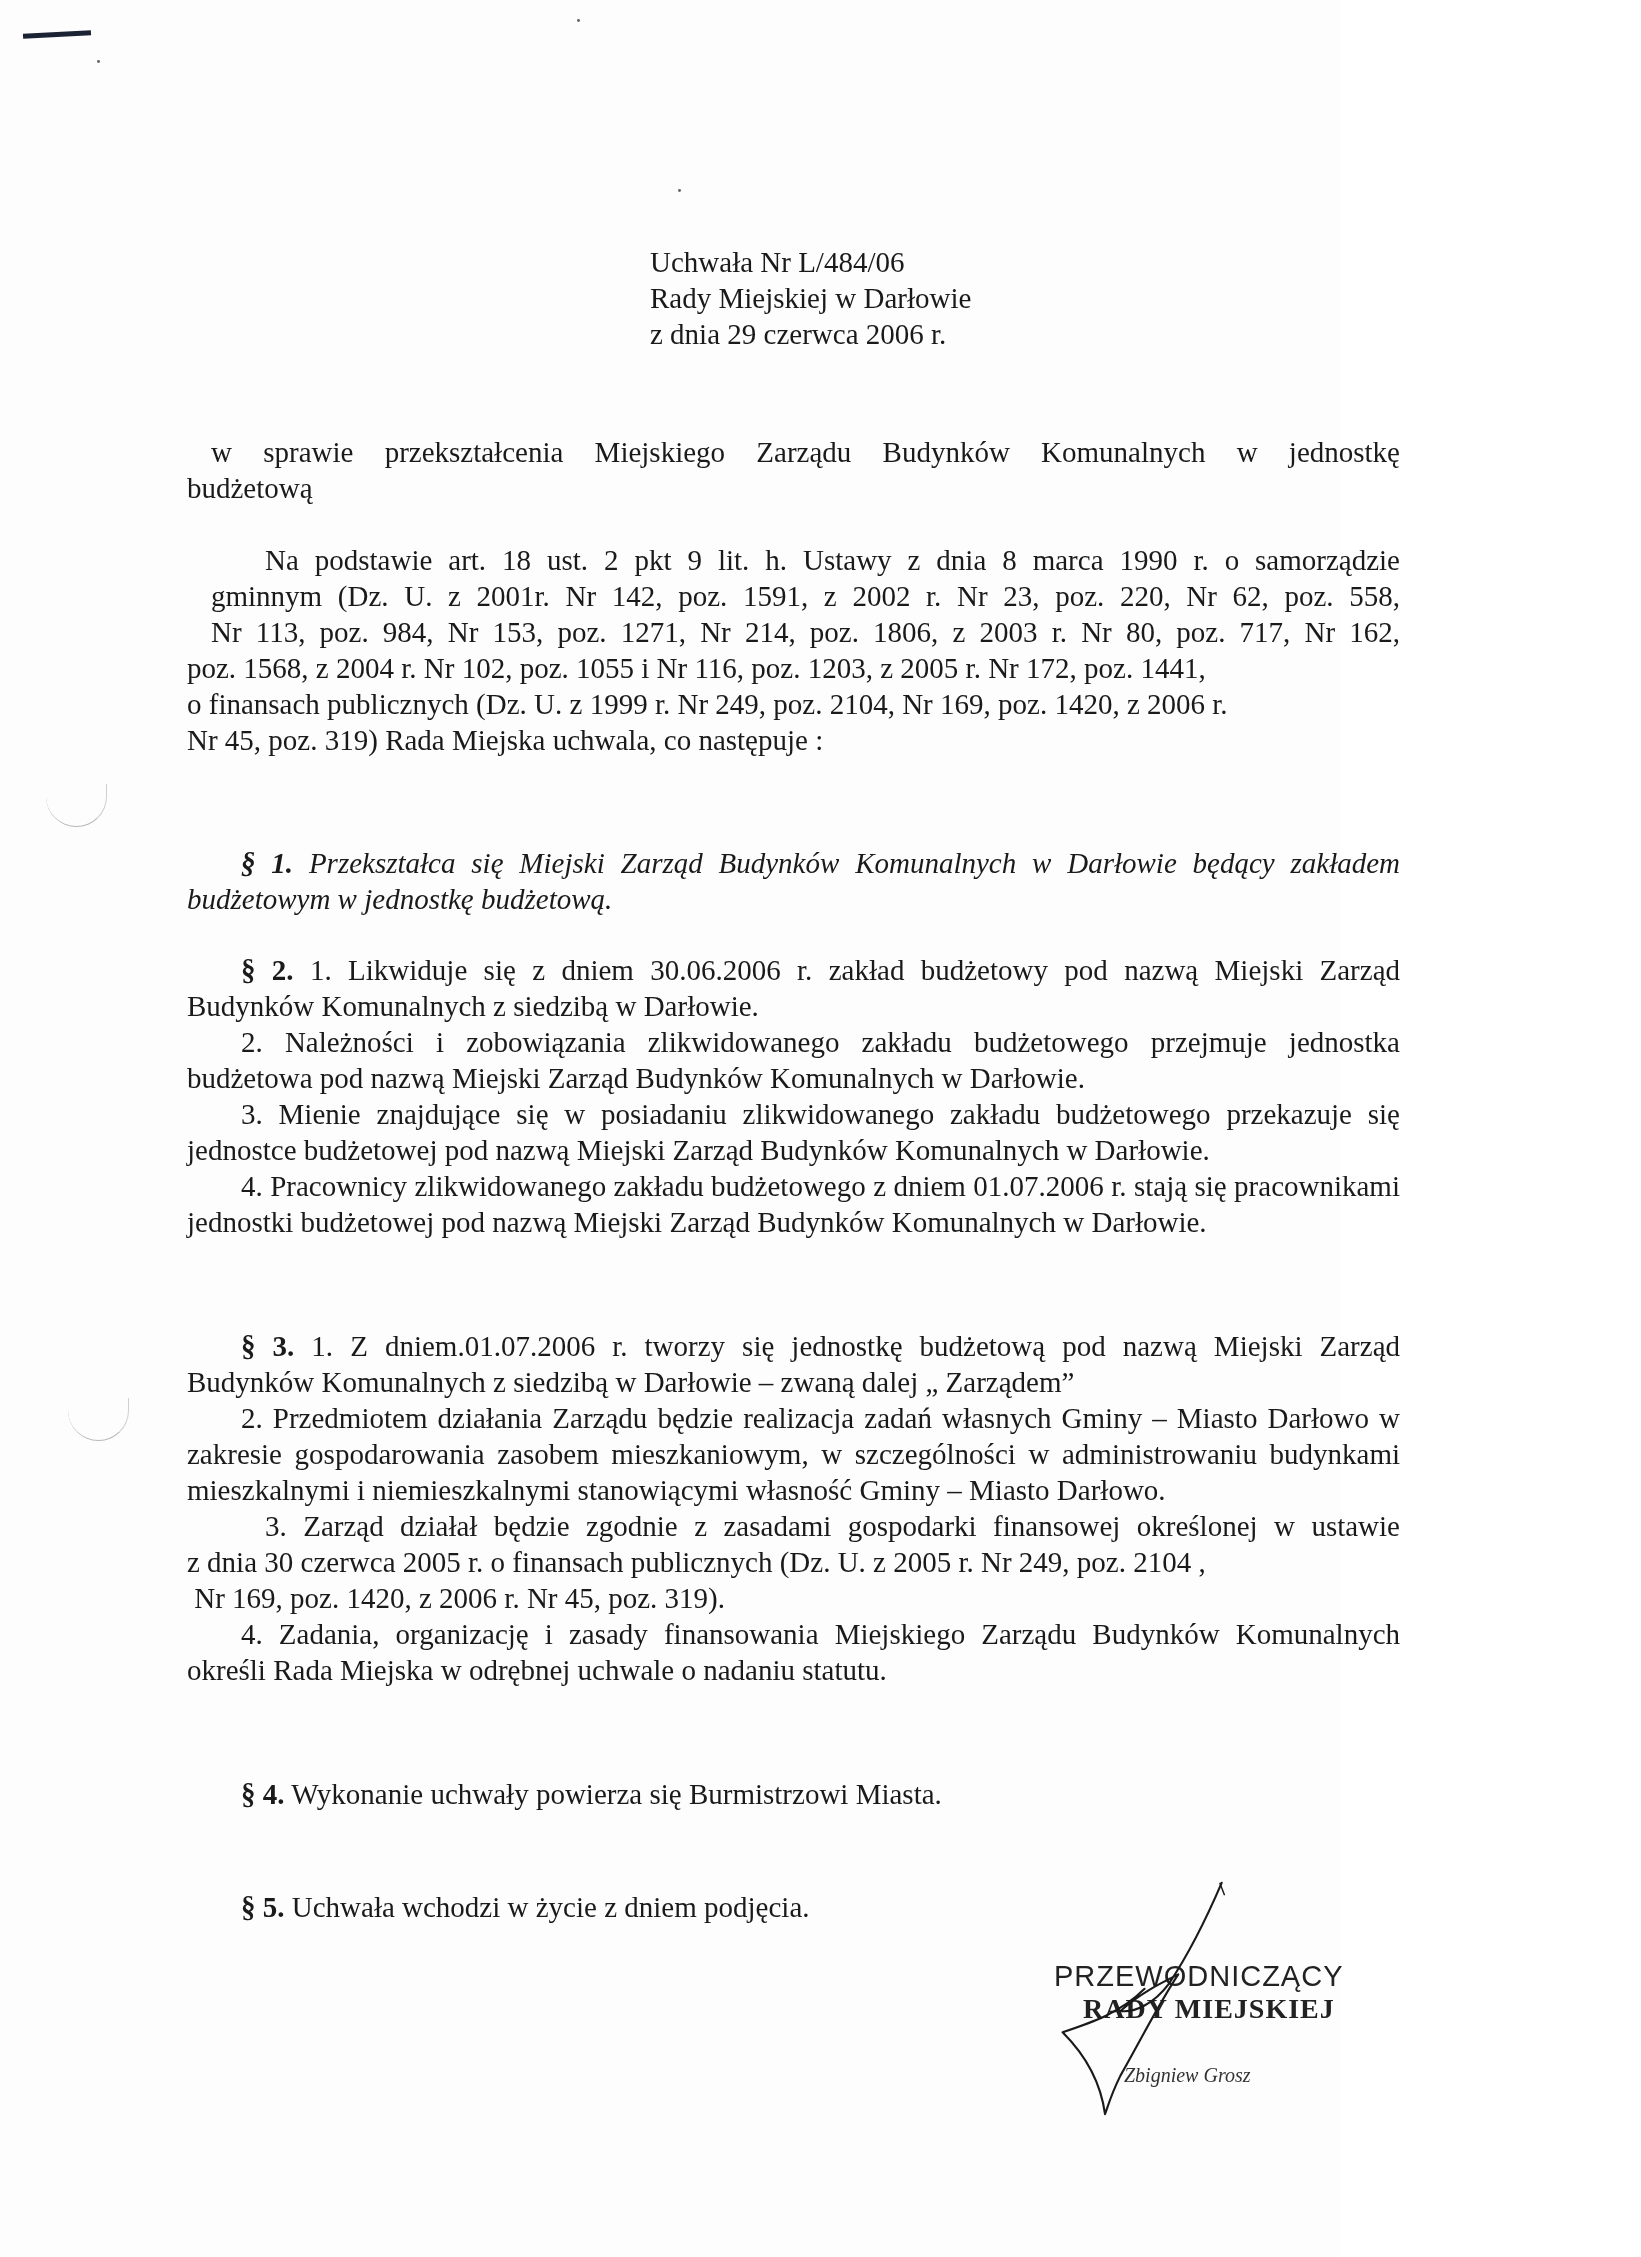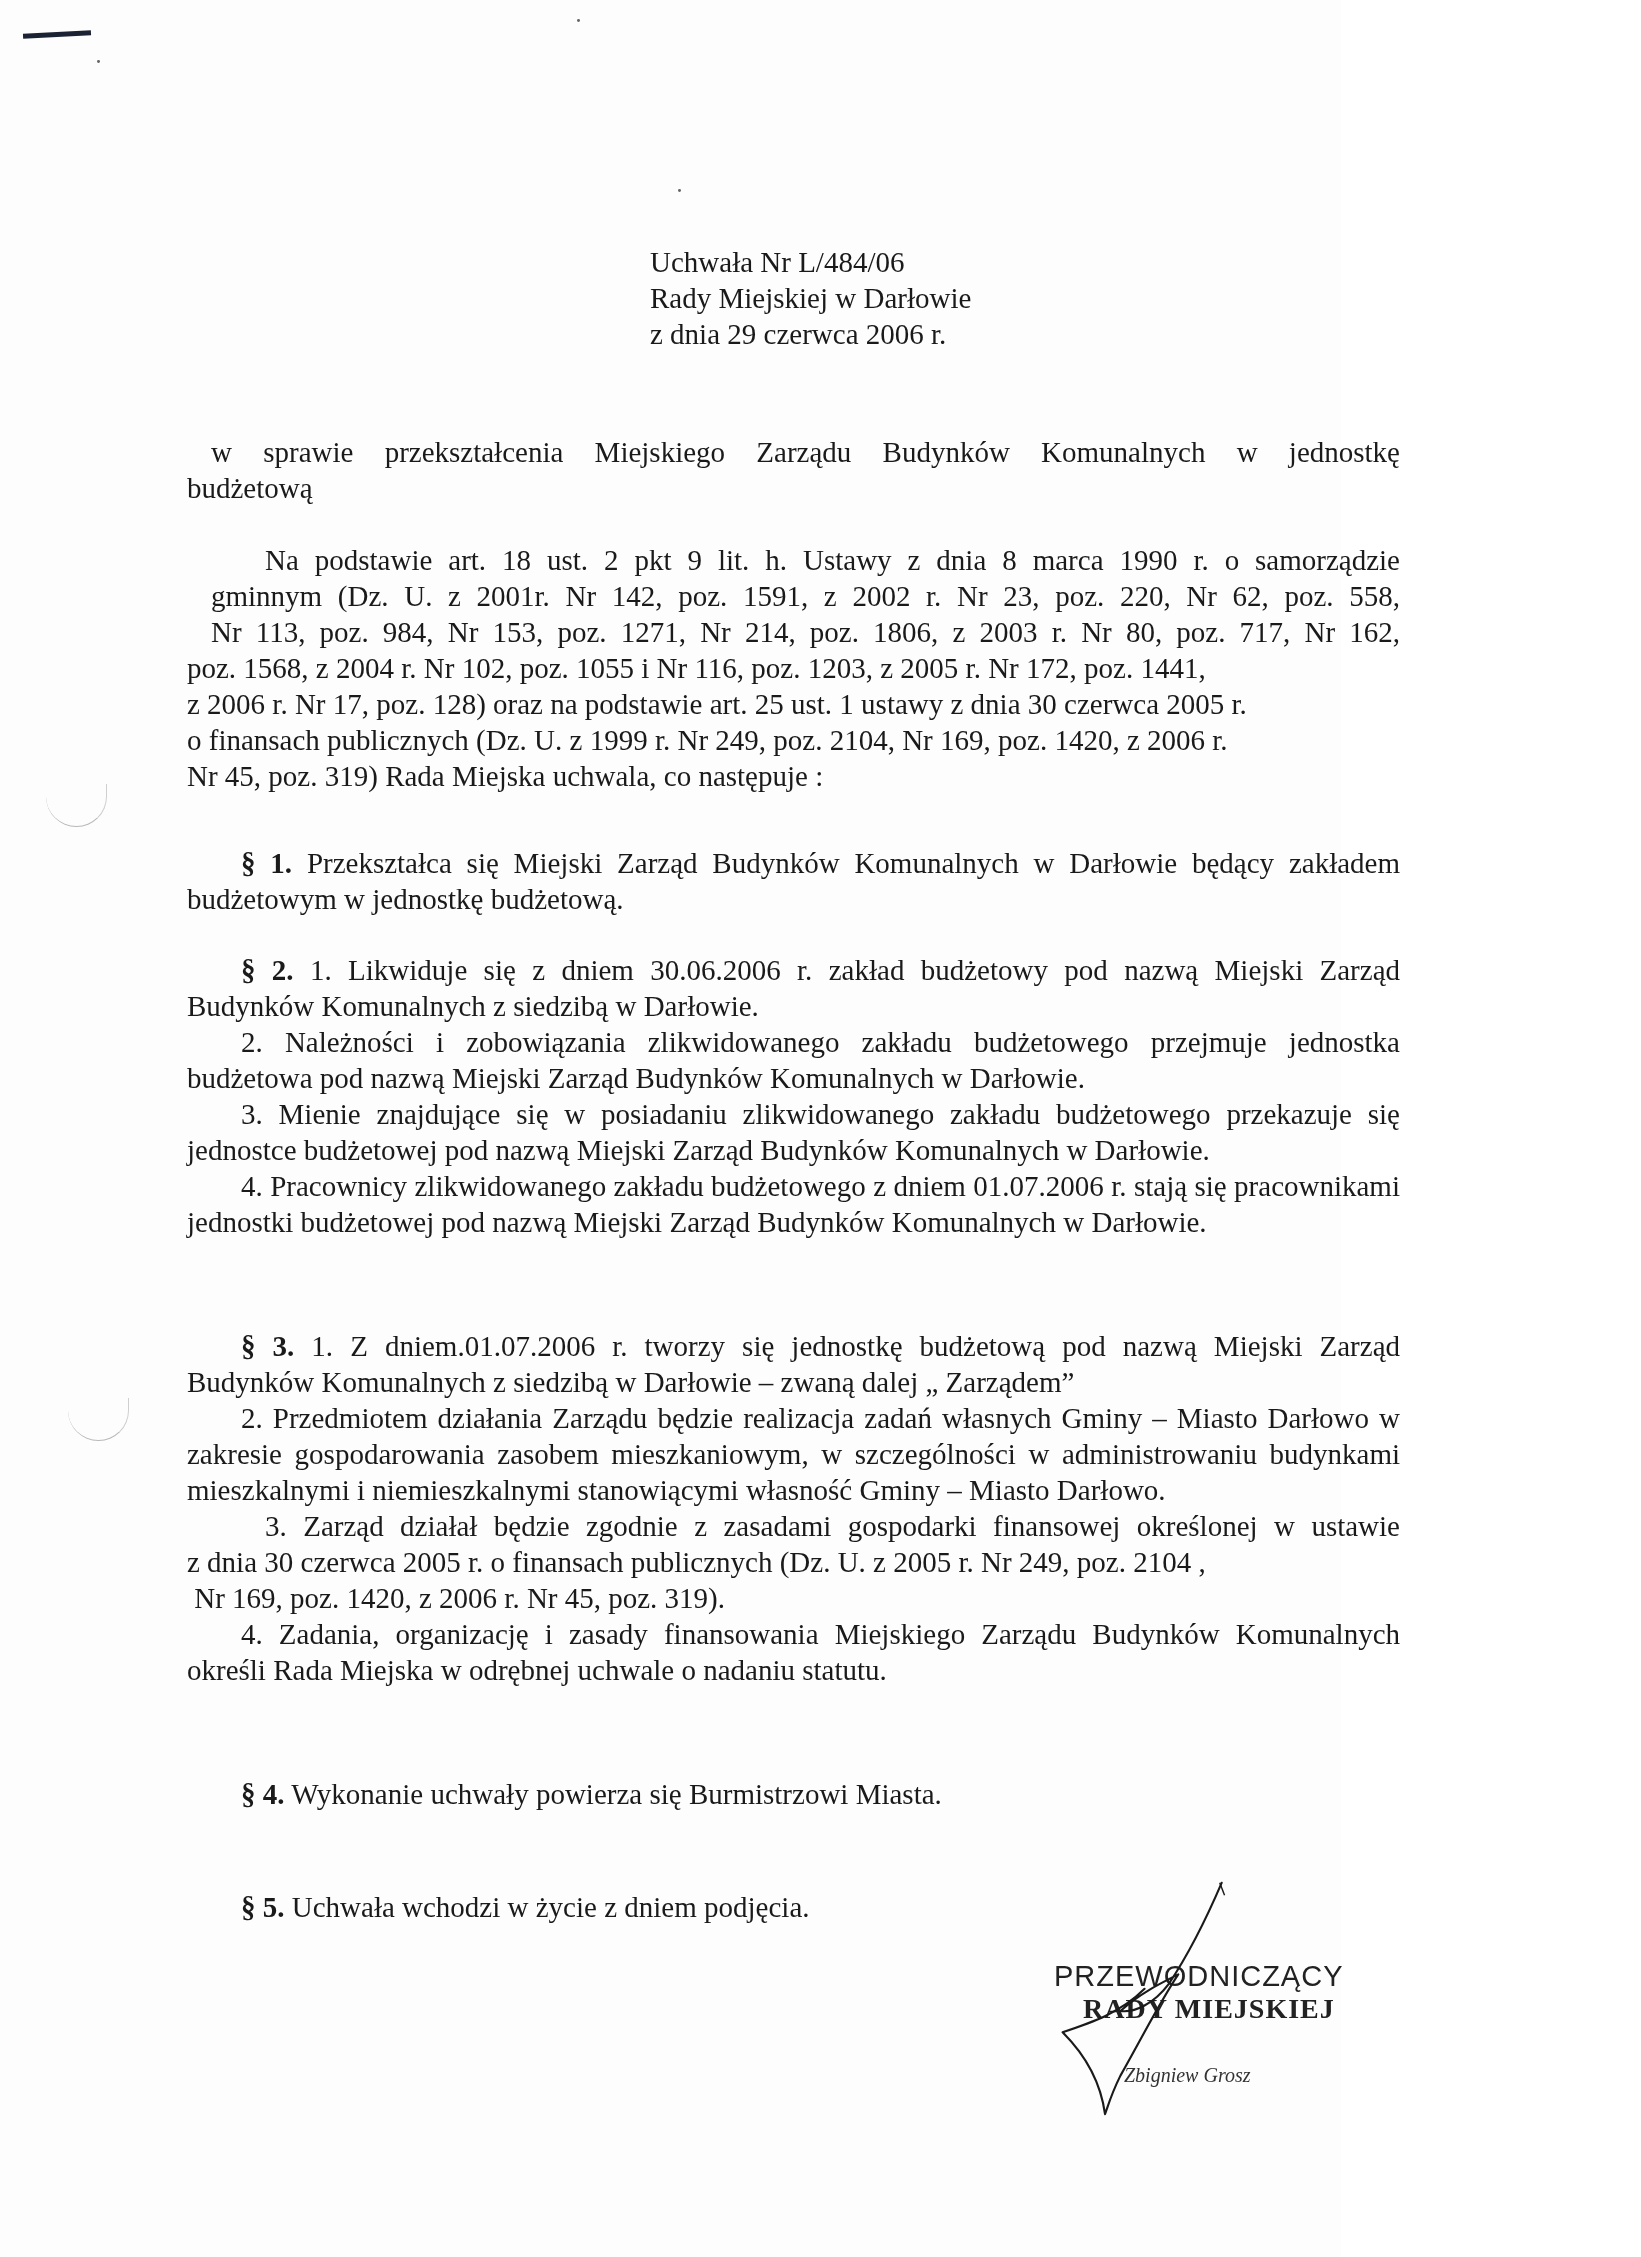--- a/index.html
+++ b/index.html
@@ -51,26 +51,25 @@
   <div class="body" style="top:434px;">
     <span class="jline">w sprawie przekształcenia Miejskiego Zarządu Budynków Komunalnych w jednostkę</span>
     <span class="nowrap-line">budżetową</span>
   </div>
 
   <div class="body" style="top:542px;">
     <span class="jline" style="padding-left:54px;">Na podstawie art. 18 ust. 2 pkt 9 lit. h. Ustawy z dnia 8 marca 1990 r. o samorządzie</span>
     <span class="jline">gminnym (Dz. U. z 2001r. Nr 142, poz. 1591, z 2002 r. Nr 23, poz. 220, Nr 62, poz. 558,</span>
     <span class="jline">Nr 113, poz. 984, Nr 153, poz. 1271, Nr 214, poz. 1806, z 2003 r. Nr 80, poz. 717, Nr 162,</span>
     <span class="nowrap-line">poz. 1568,  z 2004 r. Nr 102, poz. 1055 i Nr 116, poz. 1203,  z 2005 r. Nr 172, poz. 1441,</span>
-    <span class="nowrap-line">z 2006 r. Nr 17, poz. 128) oraz na podstawie art. 25 ust. 1 ustawy z dnia 30 czerwca 2005 r.</span>
     <span class="nowrap-line">o finansach publicznych (Dz. U. z 1999 r. Nr 249, poz. 2104, Nr 169, poz. 1420,  z 2006 r.</span>
     <span class="nowrap-line">Nr 45, poz. 319) Rada Miejska uchwala, co następuje :</span>
   </div>
 
-  <div class="body just" style="top:845px;">
+  <div class="body just" style="top:845px;font-style:italic;">
     <p class="para indent">
       <b>§ 1.</b>
       <span>Przekształca się Miejski Zarząd Budynków Komunalnych w Darłowie będący zakładem budżetowym w jednostkę budżetową.</span>
     </p>
   </div>
 
   <div class="body just" style="top:952px;">
     <p class="para indent">
       <b>§ 2.</b>
       <span>1. Likwiduje się z dniem 30.06.2006 r. zakład budżetowy pod nazwą Miejski Zarząd Budynków Komunalnych z siedzibą w Darłowie.</span>

